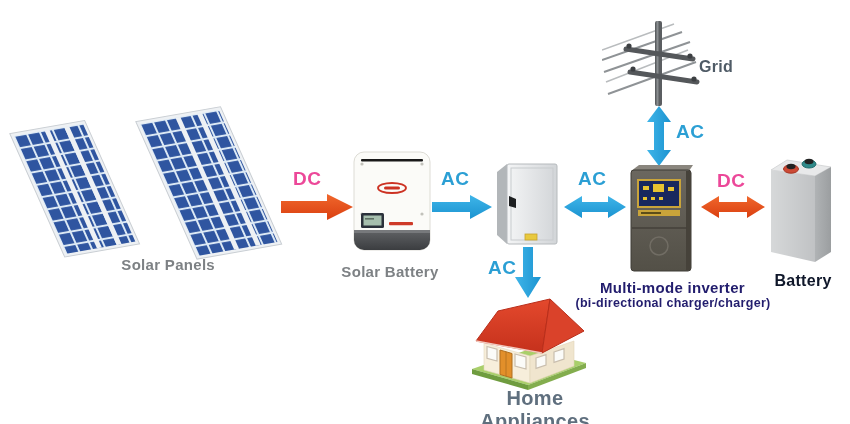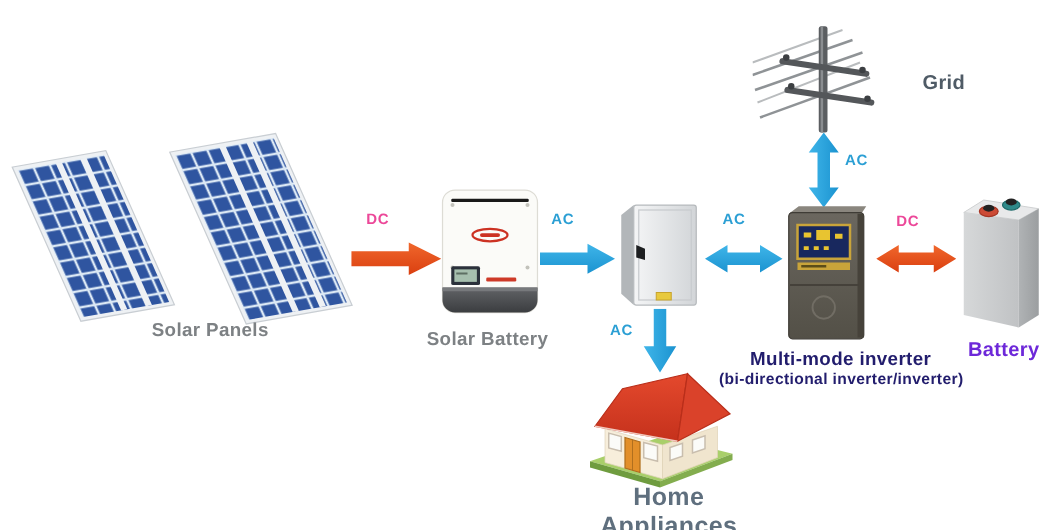--- a/index.html
+++ b/index.html
@@ -3,26 +3,26 @@
 <meta charset="utf-8">
 <style>
   html,body{margin:0;padding:0;}
   .canvas{
     position:relative;width:850px;height:424px;background:#ffffff;overflow:hidden;
     font-family:"Liberation Sans", sans-serif;
   }
   .abs{position:absolute;}
   .node-label{position:absolute;font-weight:700;font-size:15px;color:#7d8184;text-align:center;letter-spacing:.3px;}
   .lbl-slate{color:#4b6273;}
-  .lbl-grid{color:#4f5b66;font-size:16px;text-align:left;margin-left:39px;}
-  .lbl-battery{color:#6d28d9;font-size:16px;font-weight:600;}
+  .lbl-grid{color:#4f5b66;font-size:16px;text-align:left;}
+  .lbl-battery{color:#0f172a;font-size:16px;font-weight:600;}
   .lbl-home{color:#5f6f7e;font-size:20px;}
   .lbl-navy{color:#221d6d;}
   .lbl-navy-sub{color:#221d6d;font-size:12.5px;}
-  .edge-label{position:absolute;font-weight:700;font-size:12px;letter-spacing:.5px;}
+  .edge-label{position:absolute;font-weight:700;font-size:19px;letter-spacing:.5px;}
   .edge-ac{color:#2b9fd4;}
   .edge-dc{color:#ec4899;}
   svg{display:block;}
 </style>
 </head>
 <body>
 
 <div class="canvas">
 
   <svg class="abs" style="left:2px;top:104px;" width="290" height="170" viewBox="0 0 290 170">
@@ -185,21 +185,21 @@
         <rect x="14" y="33" width="4" height="3"></rect>
       <rect x="22" y="33" width="4" height="3"></rect>
         <rect x="30" y="33" width="4" height="3"></rect>
     </g>
     <rect x="9" y="46" width="42" height="6" fill="#c9a43a"></rect>
     <rect x="12" y="48" width="20" height="2" fill="#5c4d18"></rect>
     <line x1="3" y1="64" x2="58" y2="64" stroke="#45413a" stroke-width="1.5"></line>
     <circle cx="30" cy="82" r="9" fill="none" stroke="#716d64" stroke-width="1.5"></circle>
   </svg>
   <div class="node-label lbl-navy" style="left:570px;top:279px;width:205px;">Multi-mode inverter</div>
-  <div class="node-label lbl-navy-sub" style="left:558px;top:296px;width:230px;">(bi-directional inverter/inverter)</div>
+  <div class="node-label lbl-navy-sub" style="left:558px;top:296px;width:230px;">(bi-directional charger/charger)</div>
 
   <div class="edge-label edge-dc" style="left:717px;top:170px;">DC</div>
   <svg class="abs" style="left:699px;top:193px;" width="68" height="28" viewBox="0 0 68 28">
     <defs>
         <linearGradient id="gor2" x1="0" y1="0" x2="0" y2="1">
       <stop offset="0" stop-color="#f0672c"></stop>
           <stop offset="1" stop-color="#da3f10"></stop>
         </linearGradient>
       </defs>
     <polygon points="2,14 20,3 20,9 48,9 48,3 66,14 48,25 48,19 20,19 20,25" fill="url(#gor2)"></polygon>

